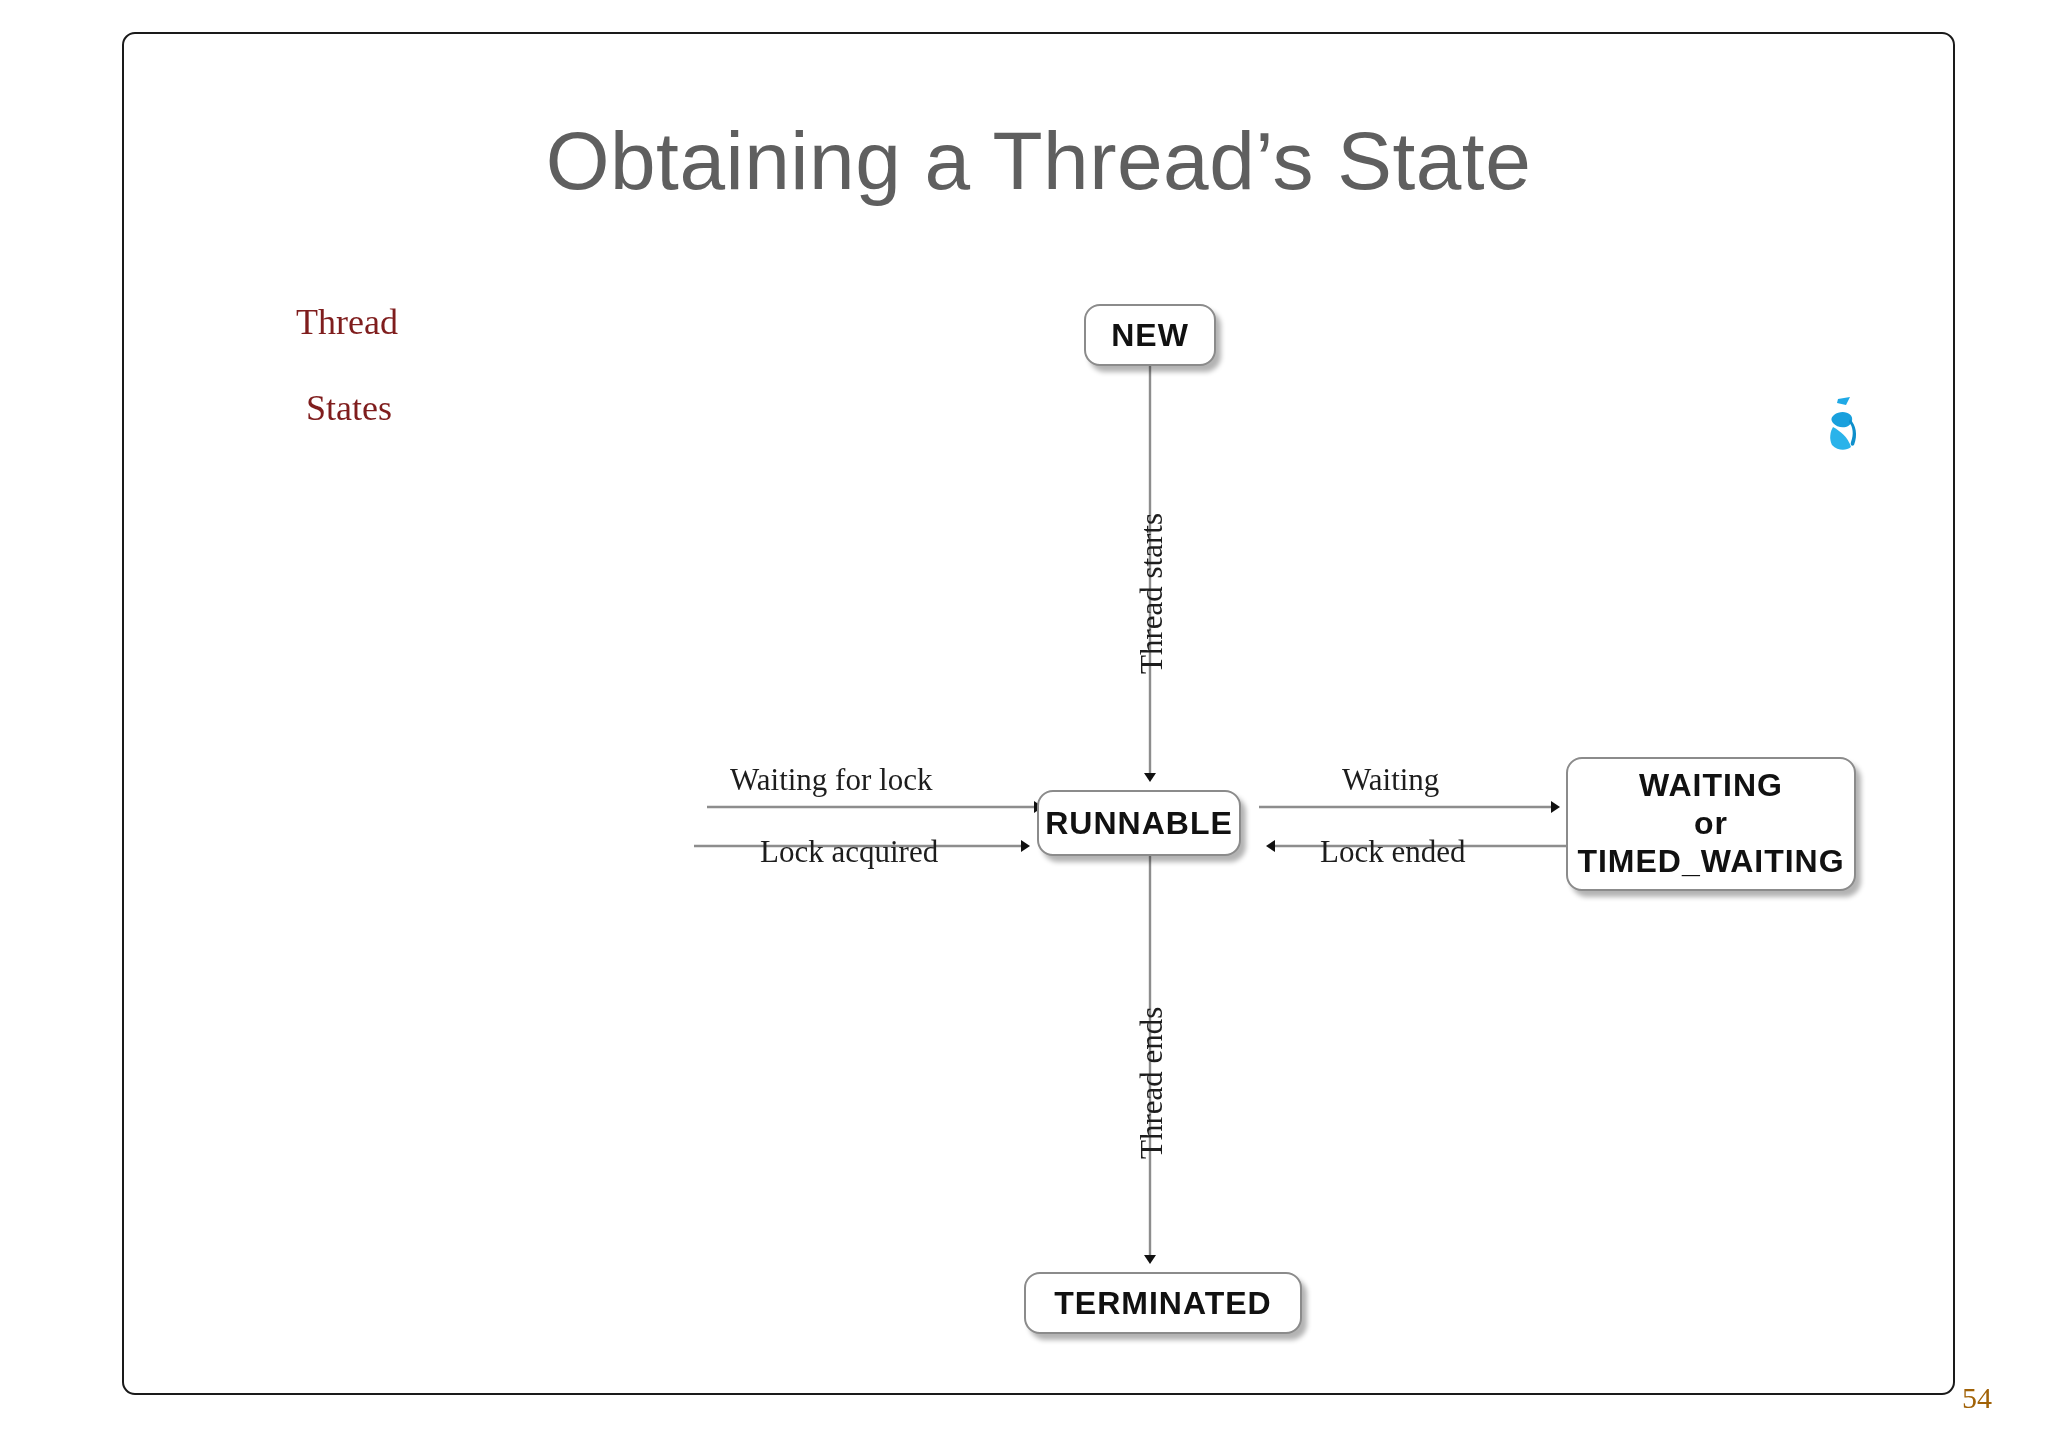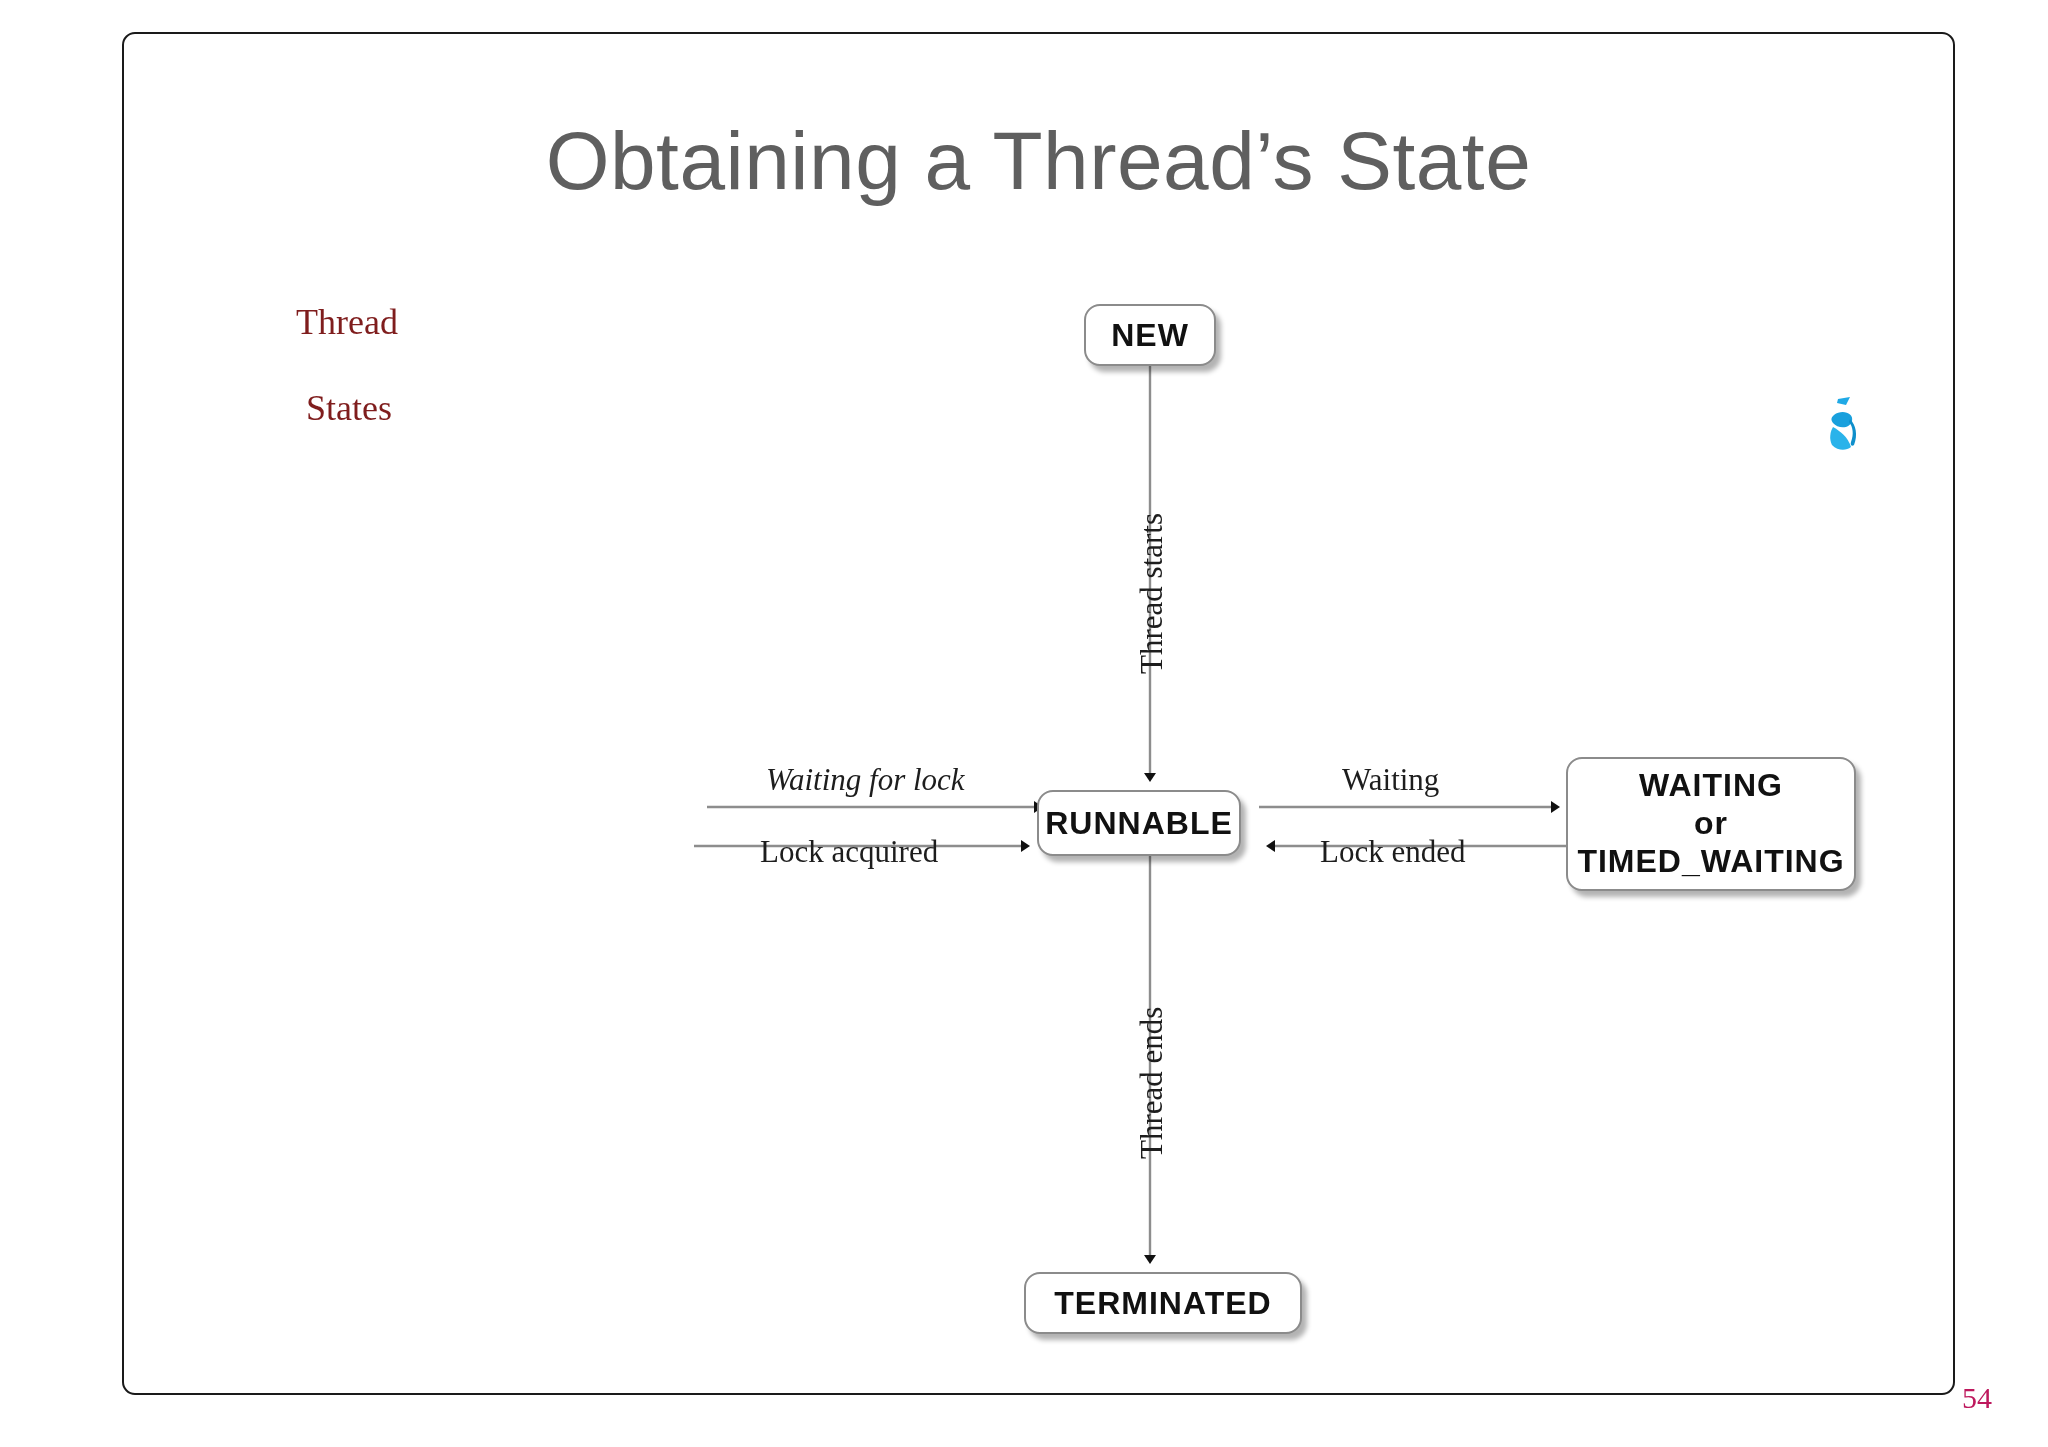--- a/index.html
+++ b/index.html
@@ -104,21 +104,21 @@
     white-space: nowrap;
     z-index: 6;
   }
   .edge-label.vertical {
     transform: rotate(-90deg);
     transform-origin: left top;
   }
 
   #lbl-thread-starts { left: 1010px; top: 640px; }
   #lbl-thread-ends   { left: 1010px; top: 1125px; }
-  #lbl-waiting-lock  { left: 642px;  top: 728px; font-style: italic; }
+  #lbl-waiting-lock  { left: 606px;  top: 728px; }
   #lbl-lock-acquired { left: 636px;  top: 800px; }
   #lbl-waiting       { left: 1218px; top: 728px; }
   #lbl-wait-ended    { left: 1196px; top: 800px; }
 
   
   #pen-mark {
     position: absolute;
     left: 1700px;
     top: 355px;
     width: 70px;
@@ -142,21 +142,21 @@
     font-size: 27px;
     color: #1b1b1b;
     white-space: nowrap;
   }
   #page-number {
     position: absolute;
     left: 1838px;
     top: 1347px;
     font-family: "Liberation Serif", serif;
     font-size: 30px;
-    color: #be185d;
+    color: #a16207;
     text-align: center;
   }
 </style>
 </head>
 <body>
 
 <div id="slide">
 
   <div id="title">Obtaining a Thread’s State</div>
 

